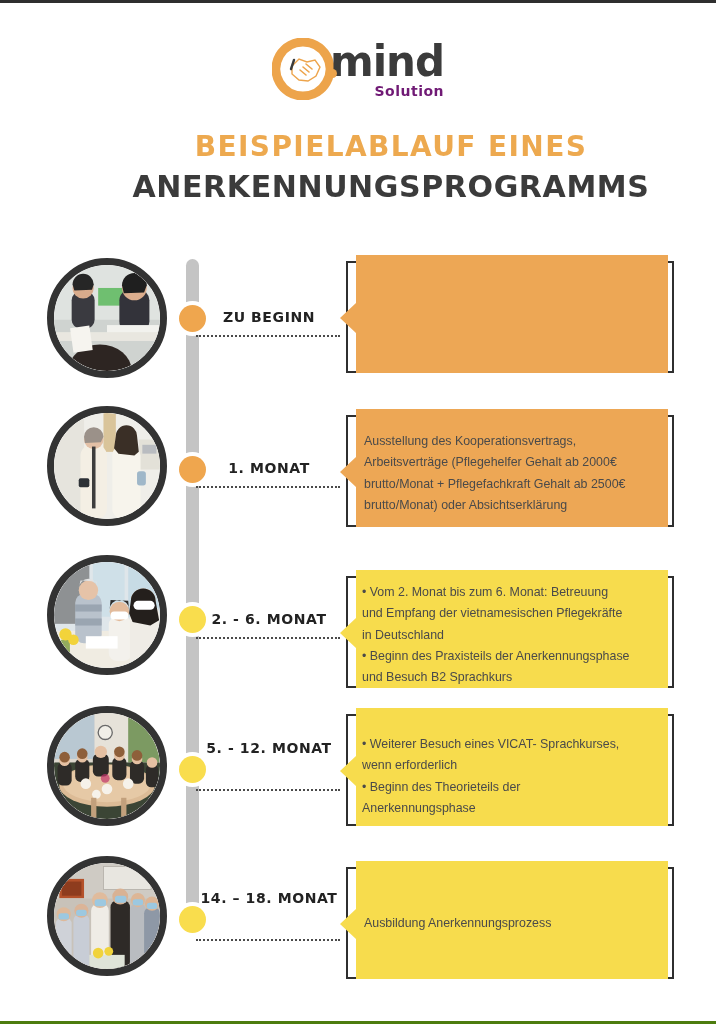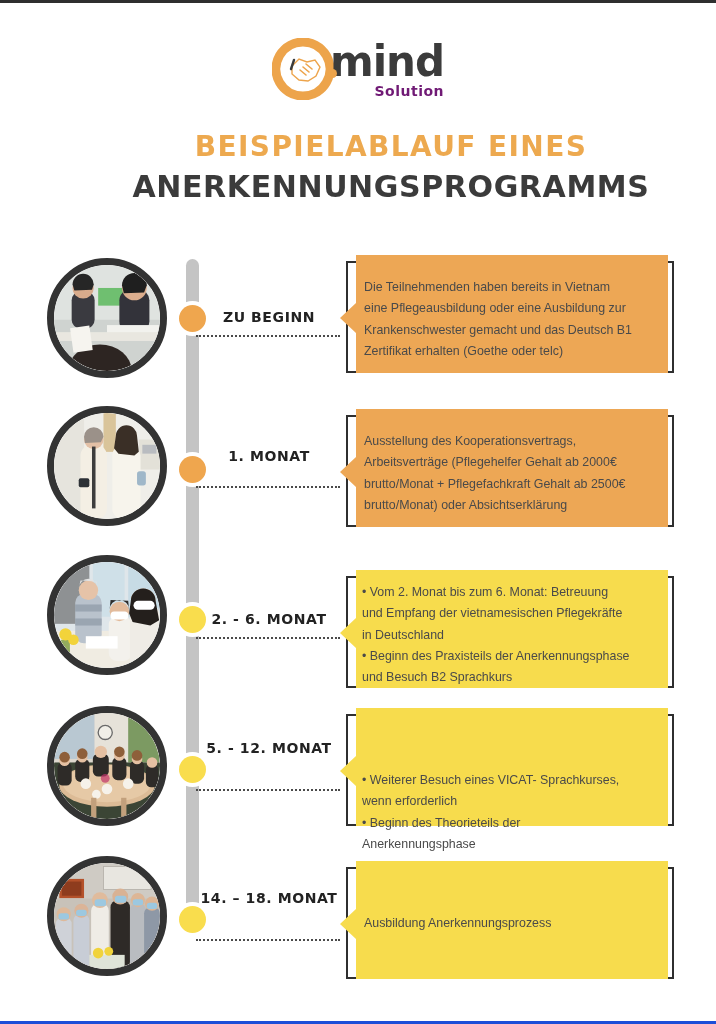--- a/index.html
+++ b/index.html
@@ -14,21 +14,21 @@
     position: relative;
     overflow: hidden;
   }
   .page {
     position: absolute;
     left: 0; top: 0;
     width: 716px;
     height: 1024px;
     background: #ffffff;
     border-top: 3px solid #2f2f2f;
-    border-bottom: 3px solid #1d4ed8;
+    border-bottom: 3px solid #4d7c0f;
     box-sizing: border-box;
     overflow: hidden;
   }
 
   
   .logo-wrap {
     position: absolute;
     left: 0; top: 30px;
     width: 716px;
     height: 72px;
@@ -251,24 +251,20 @@
     </div>
     <div class="dot orange" style="top:302px"></div>
     <div class="stage-label" style="top:305px">ZU BEGINN</div>
     <div class="dotline" style="top:332px"></div>
 
     <div class="callout" style="left:340px; top:252px; width:334px; height:118px;">
       <div class="stroke"></div>
       <svg class="fill-svg" width="328" height="118" viewBox="0 0 328 118">
         <path d="M16 0 H328 V118 H16 V78 L0 63 L16 48 Z" fill="#eda755"></path>
       </svg>
-      <div class="ctext" style="left:24px; top:22px; width:296px;">Die Teilnehmenden haben bereits in Vietnam
-eine Pflegeausbildung oder eine Ausbildung zur
-Krankenschwester gemacht und das Deutsch B1
-Zertifikat erhalten (Goethe oder telc)</div>
     </div>
   </div>
 
   <div class="row" style="top:0">
     <div class="photo" style="top:403px">
       <div class="ph-inner">
         <svg class="ph-svg" viewBox="0 0 120 120" preserveAspectRatio="xMidYMid slice">
           <rect width="120" height="120" fill="#efeee9"></rect>
           <rect x="0" y="0" width="34" height="120" fill="#e6e4dd"></rect>
           <rect x="56" y="0" width="14" height="44" fill="#d9c49a"></rect>
@@ -280,21 +276,21 @@
           <rect x="43" y="38" width="4" height="70" fill="#3d3d3d"></rect>
           <rect x="66" y="36" width="32" height="84" rx="12" fill="#f7f4ec"></rect>
           <circle cx="82" cy="28" r="12" fill="#e8c5a6"></circle>
           <path d="M70 26a12 12 0 0124 0l2 18-5 4-18-2-5-6z" fill="#3a2f26"></path>
           <rect x="28" y="74" width="12" height="10" rx="2" fill="#2d3136"></rect>
           <rect x="94" y="66" width="10" height="16" rx="3" fill="#9fb7c9"></rect>
         </svg>
       </div>
     </div>
     <div class="dot orange" style="top:453px"></div>
-    <div class="stage-label" style="top:444px">1. MONAT</div>
+    <div class="stage-label" style="top:456px">1. MONAT</div>
     <div class="dotline" style="top:483px"></div>
 
     <div class="callout" style="left:340px; top:406px; width:334px; height:118px;">
       <div class="stroke"></div>
       <svg class="fill-svg" width="328" height="118" viewBox="0 0 328 118">
         <path d="M16 0 H328 V118 H16 V78 L0 63 L16 48 Z" fill="#eda755"></path>
       </svg>
       <div class="ctext" style="left:24px; top:22px; width:300px;">Ausstellung des Kooperationsvertrags,
 Arbeitsverträge (Pflegehelfer Gehalt ab 2000€
 brutto/Monat + Pflegefachkraft Gehalt ab 2500€
@@ -396,21 +392,21 @@
     <div class="dot yellow" style="top:753px"></div>
     <div class="stage-label" style="top:736px">5. - 12.
 MONAT</div>
     <div class="dotline" style="top:786px"></div>
 
     <div class="callout" style="left:340px; top:705px; width:334px; height:118px;">
       <div class="stroke"></div>
       <svg class="fill-svg" width="328" height="118" viewBox="0 0 328 118">
         <path d="M16 0 H328 V118 H16 V78 L0 63 L16 48 Z" fill="#f7dc4d"></path>
       </svg>
-      <div class="ctext" style="left:22px; top:26px; width:300px;margin-top:36px;">• Weiterer Besuch eines VICAT- Sprachkurses,
+      <div class="ctext" style="left:22px; top:26px; width:300px;">• Weiterer Besuch eines VICAT- Sprachkurses,
 wenn erforderlich
 • Beginn des Theorieteils der
 Anerkennungsphase</div>
     </div>
   </div>
 
   <div class="row" style="top:0">
     <div class="photo" style="top:853px">
       <div class="ph-inner">
         <svg class="ph-svg" viewBox="0 0 120 120" preserveAspectRatio="xMidYMid slice">

